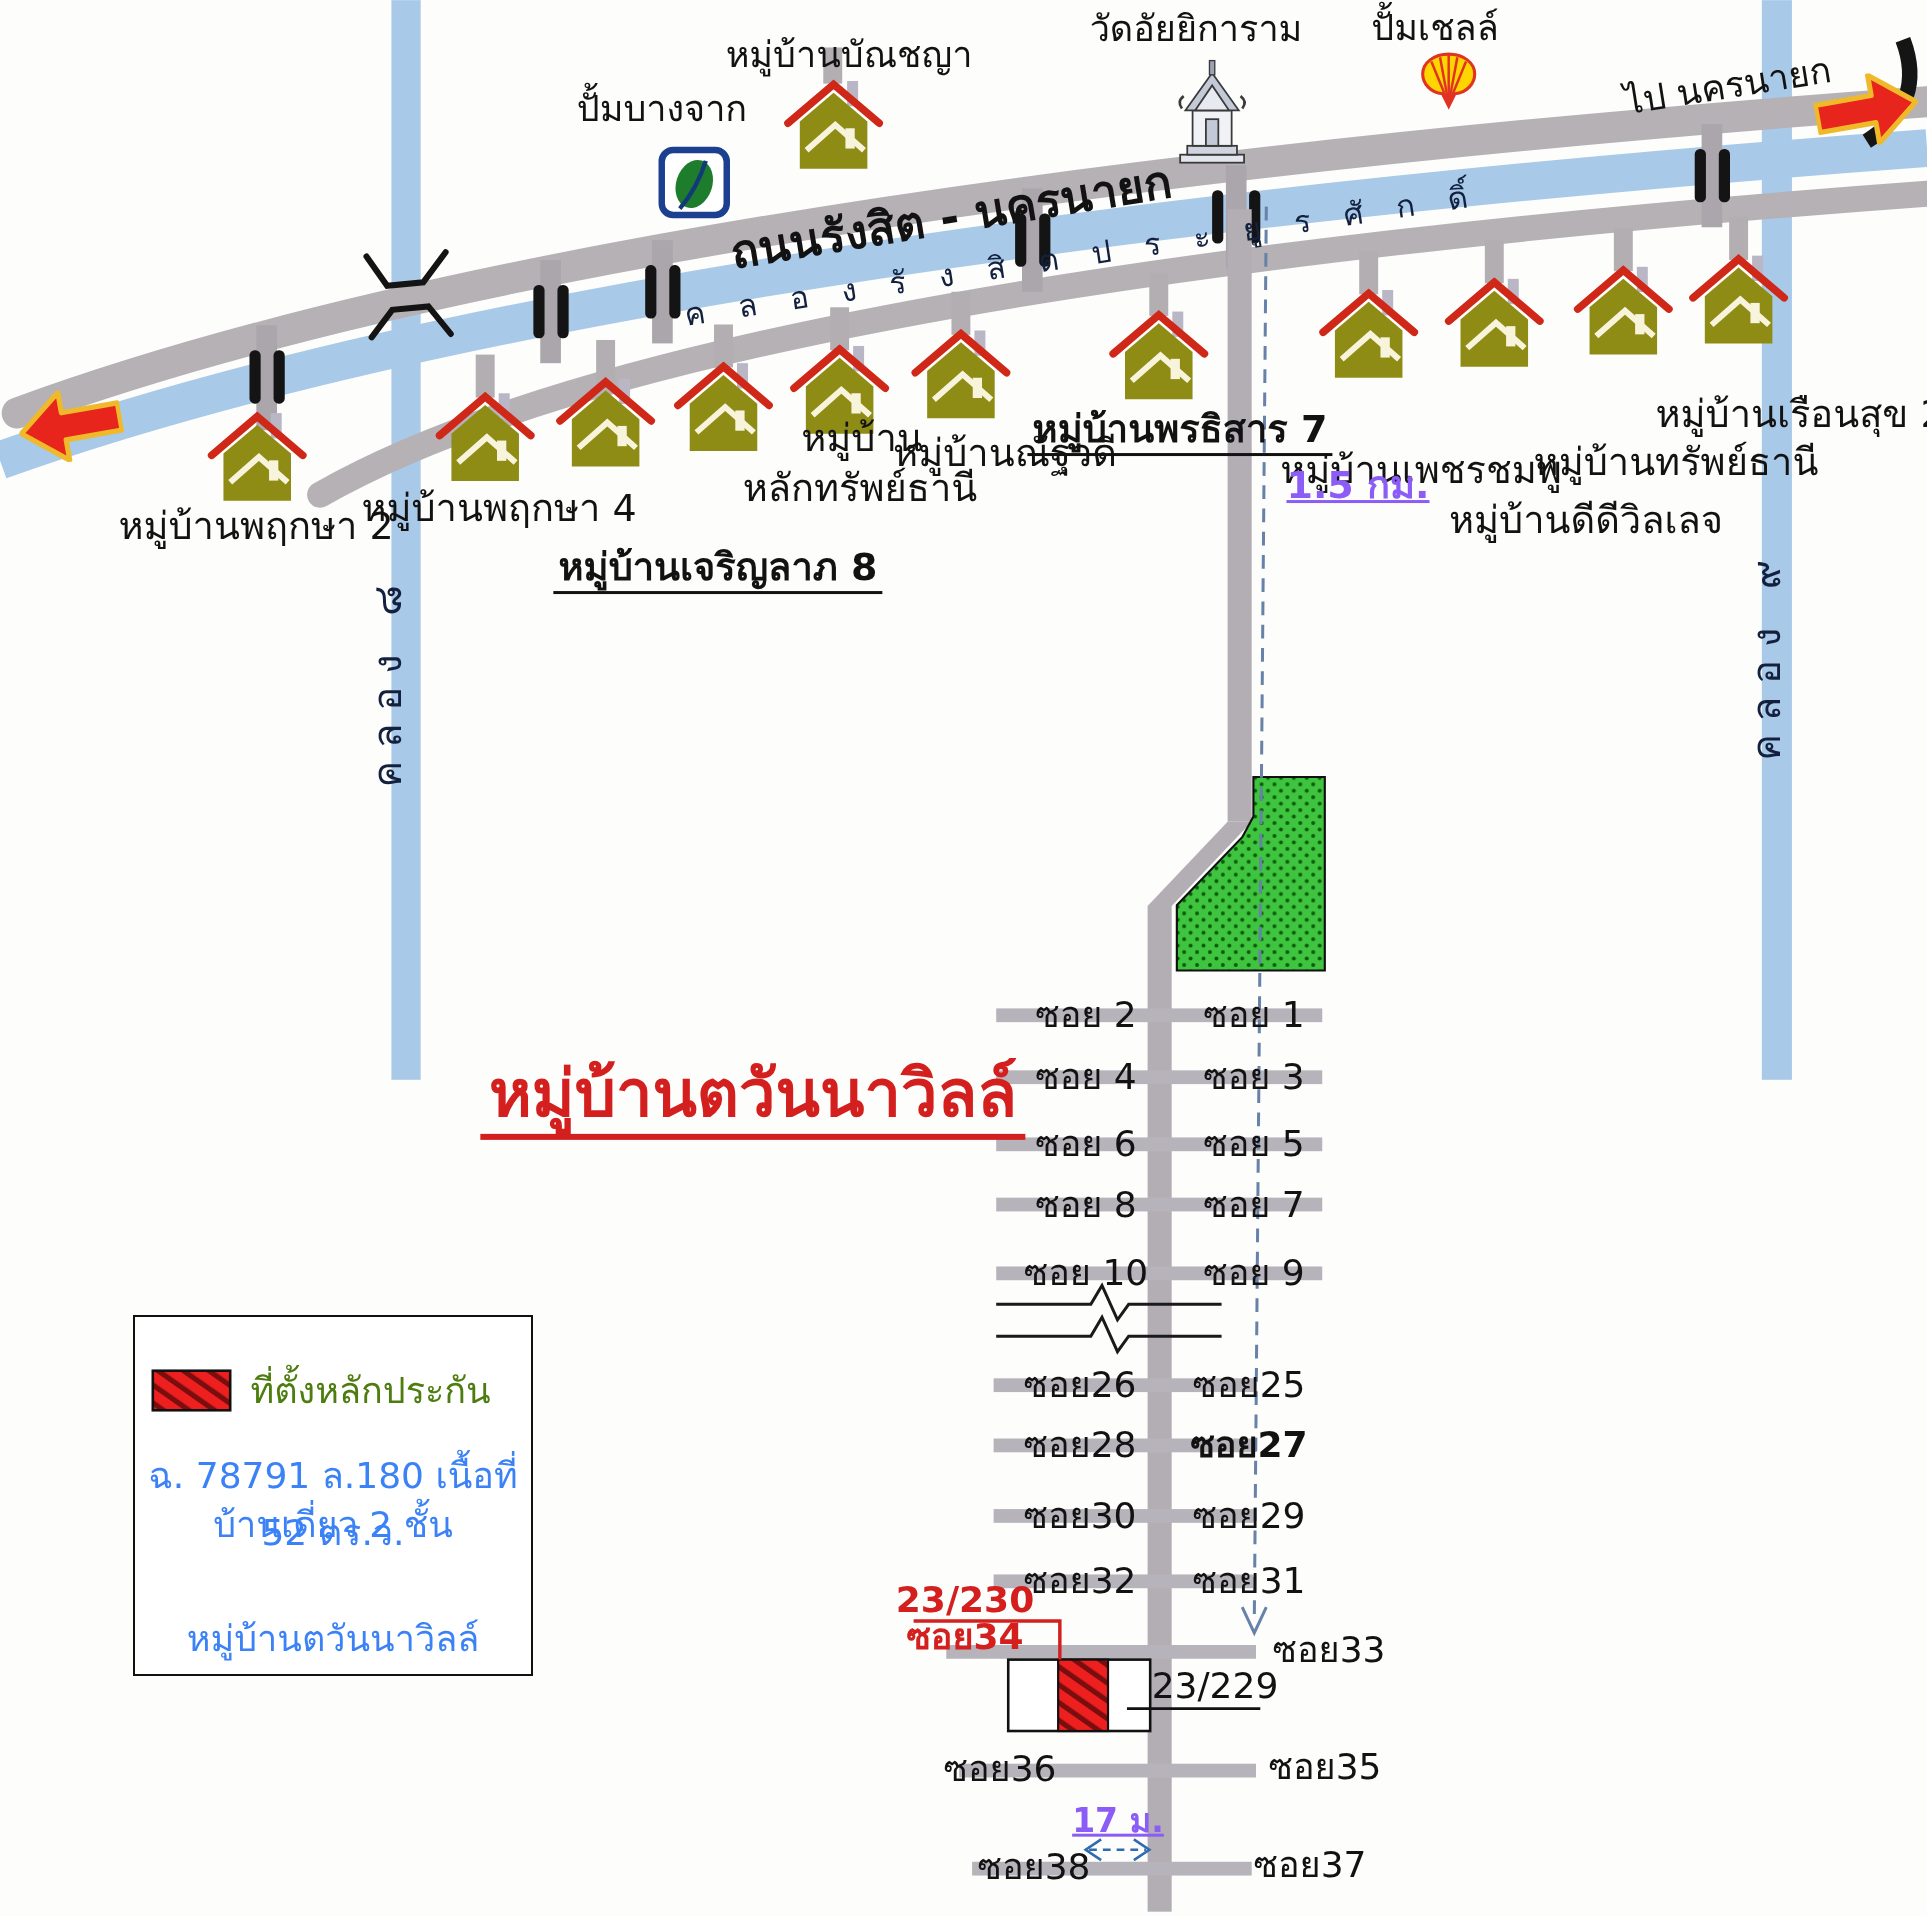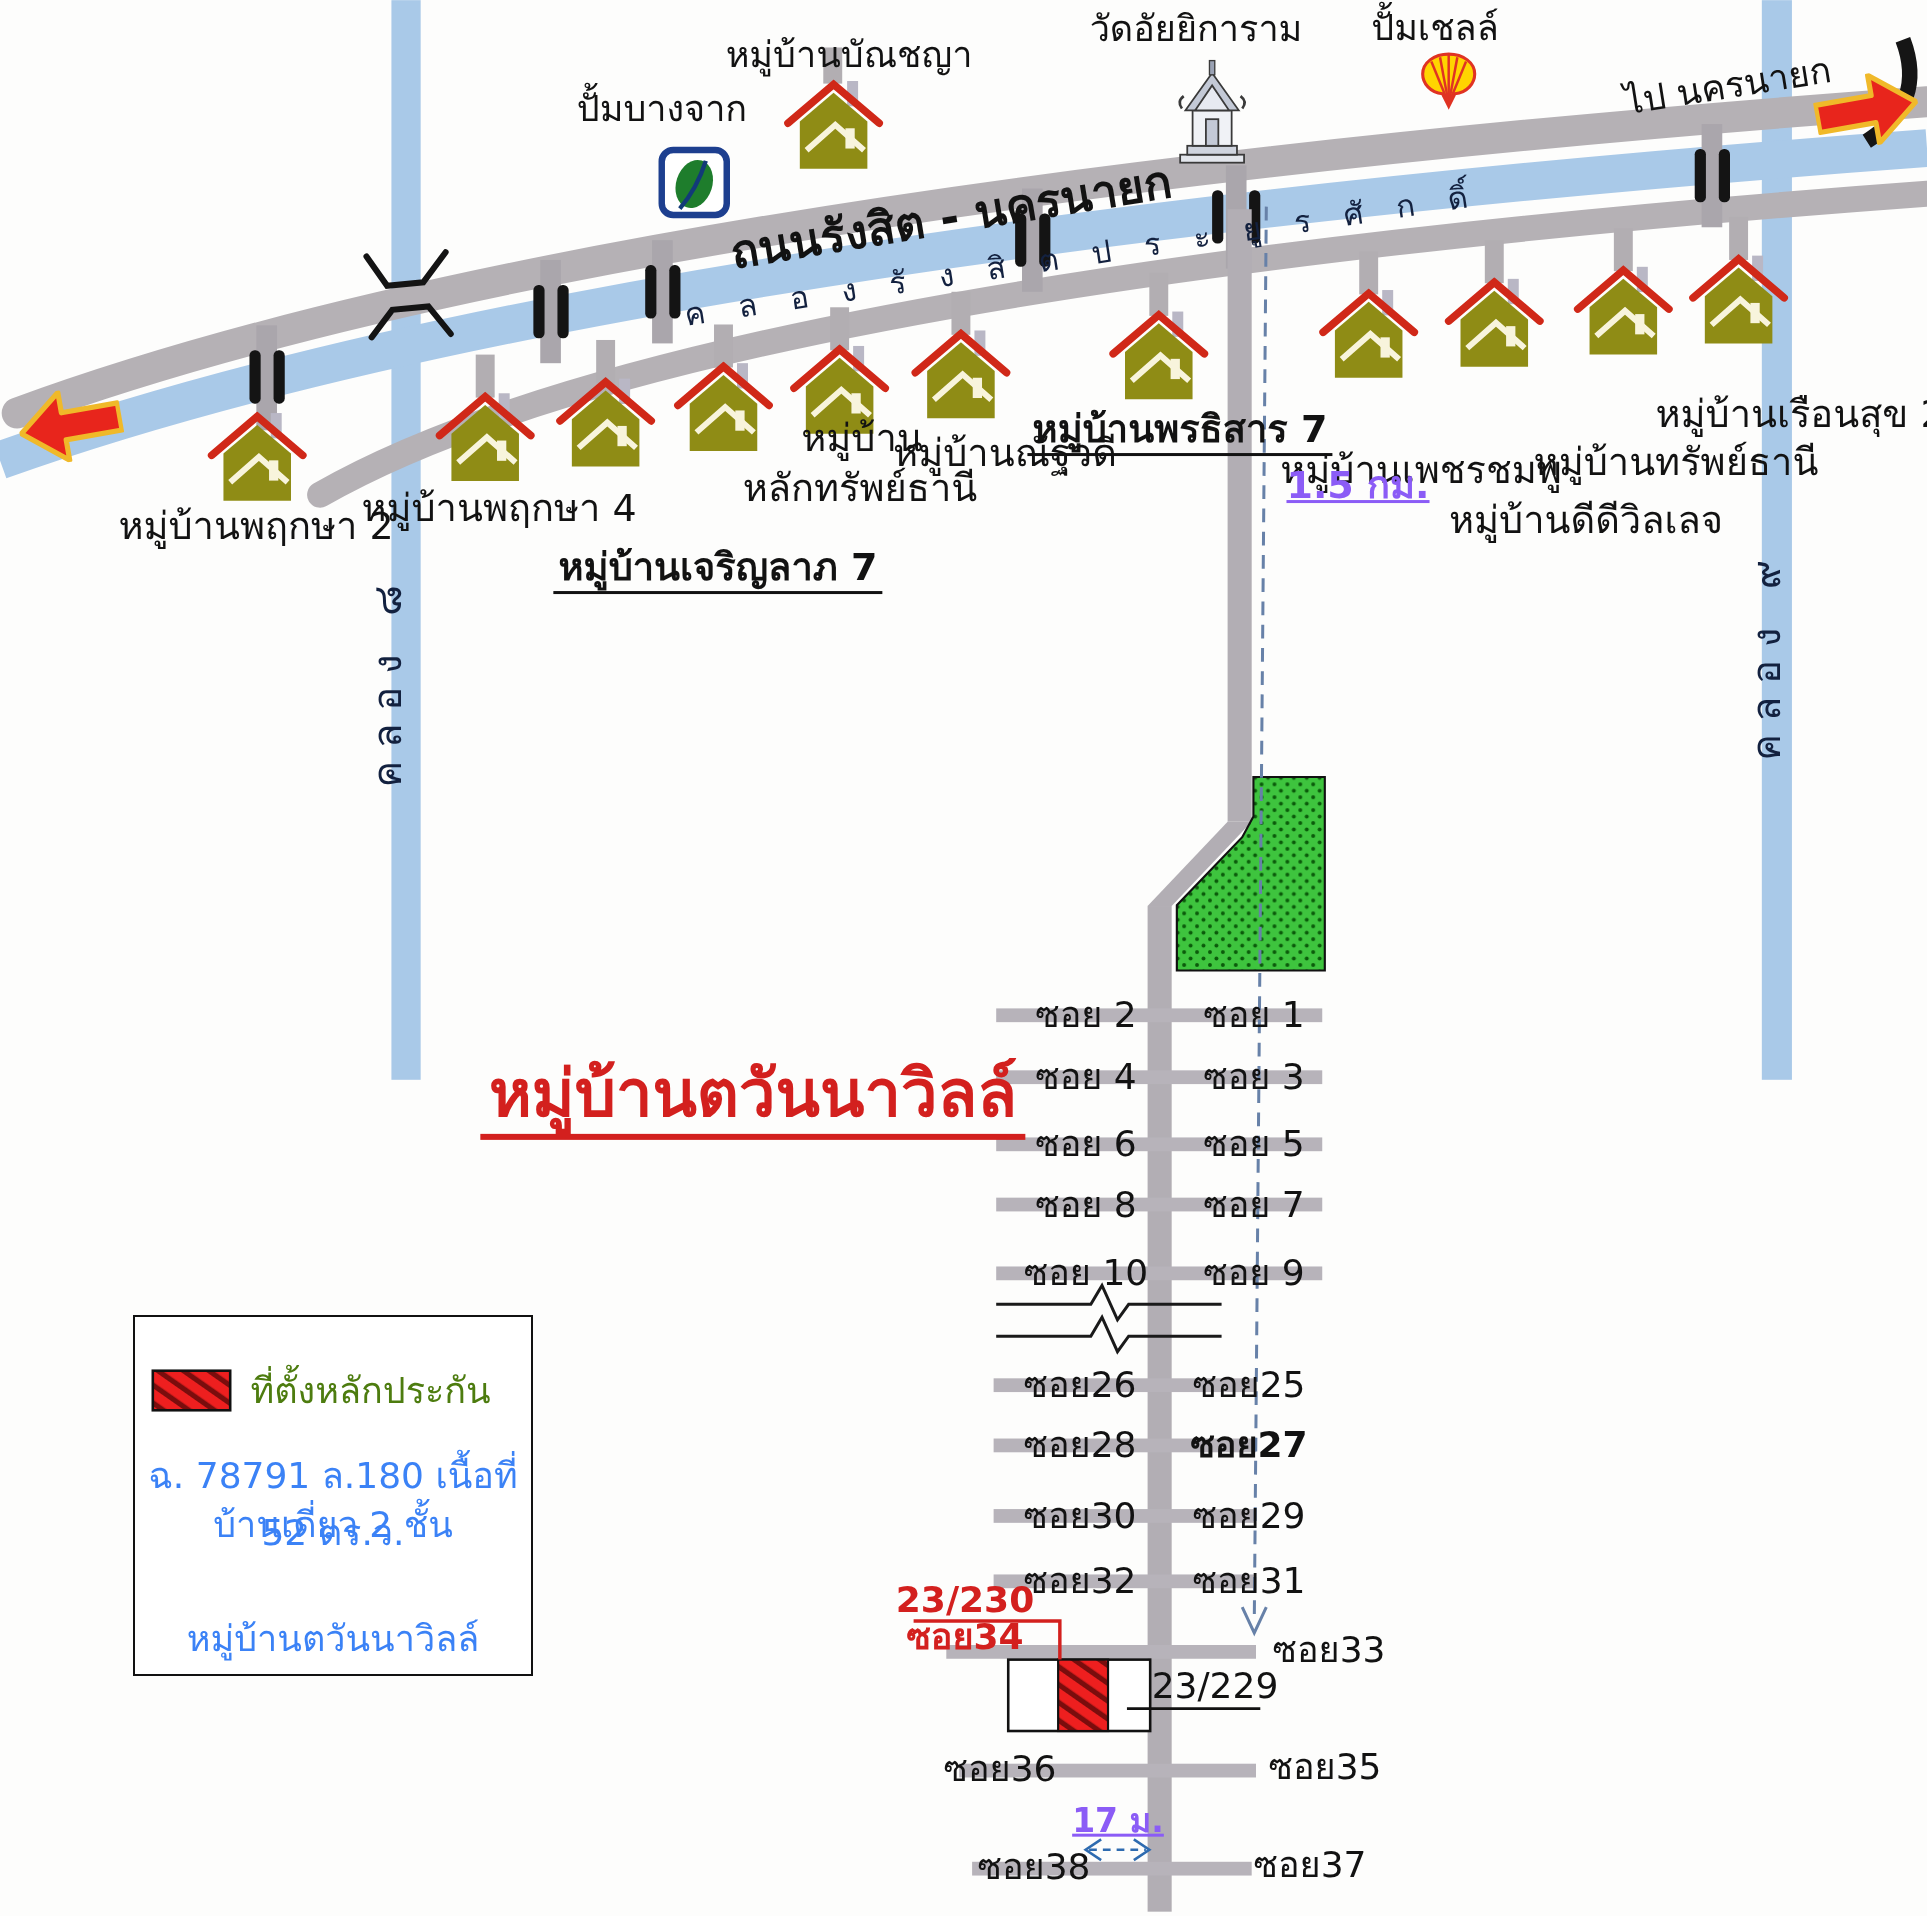--- a/index.html
+++ b/index.html
@@ -224,21 +224,21 @@
   <div class="lbl klong-v" style="left:387px;top:680px;">คลอง ๘</div>
   <div class="lbl klong-v" style="left:1766px;top:654px;">คลอง ๙</div>
 
   <div class="lbl s42" style="left:662px;top:109px;">ปั้มบางจาก</div>
   <div class="lbl s42" style="left:849px;top:55px;">หมู่บ้านบัณชญา</div>
   <div class="lbl s42" style="left:1196px;top:29px;">วัดอัยยิการาม</div>
   <div class="lbl s42" style="left:1435px;top:27.5px;">ปั้มเชลล์</div>
 
   <div class="lbl s44" style="left:256px;top:527px;">หมู่บ้านพฤกษา 2</div>
   <div class="lbl s44" style="left:499px;top:509px;">หมู่บ้านพฤกษา 4</div>
-  <div class="lbl s44 bold" style="left:718px;top:568px;"><span class="ul">หมู่บ้านเจริญลาภ 7</span></div>
+  <div class="lbl s44 bold" style="left:718px;top:568px;"><span class="ul">หมู่บ้านเจริญลาภ 8</span></div>
   <div class="lbl s44" style="left:862px;top:439px;">หมู่บ้าน</div>
   <div class="lbl s44" style="left:860px;top:489px;">หลักทรัพย์ธานี</div>
   <div class="lbl s44" style="left:1005px;top:454px;">หมู่บ้านณัฐวดี</div>
   <div class="lbl s44 bold" style="left:1180px;top:430px;"><span class="ul">หมู่บ้านพรธิสาร 7</span></div>
   <div class="lbl s44" style="left:1421px;top:471px;">หมู่บ้านเพชรชมพู</div>
   <div class="lbl s44" style="left:1586px;top:521px;">หมู่บ้านดีดีวิลเลจ</div>
   <div class="lbl s44" style="left:1676px;top:463px;">หมู่บ้านทรัพย์ธานี</div>
   <div class="lbl s44" style="left:1800px;top:415px;">หมู่บ้านเรือนสุข 2</div>
 
   <div class="lbl s44 navy" style="left:1358px;top:486px;">1.5 กม.</div>

